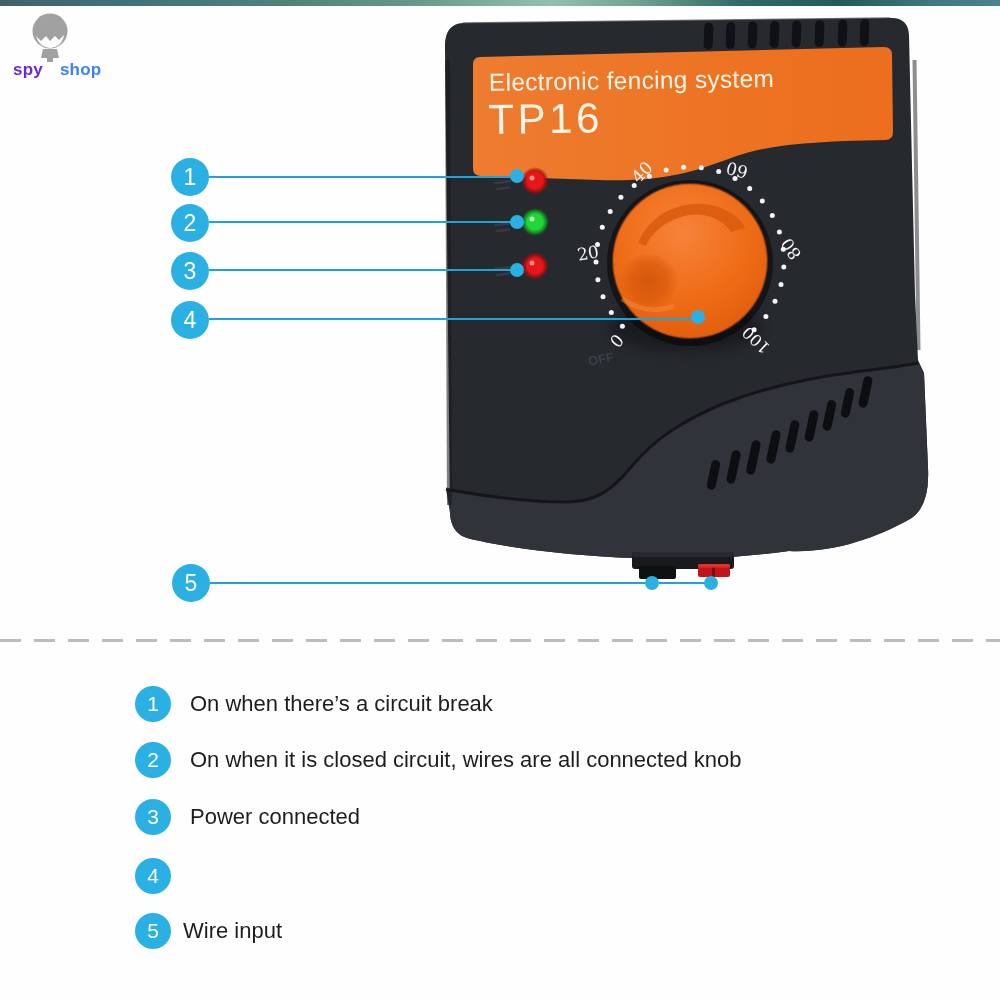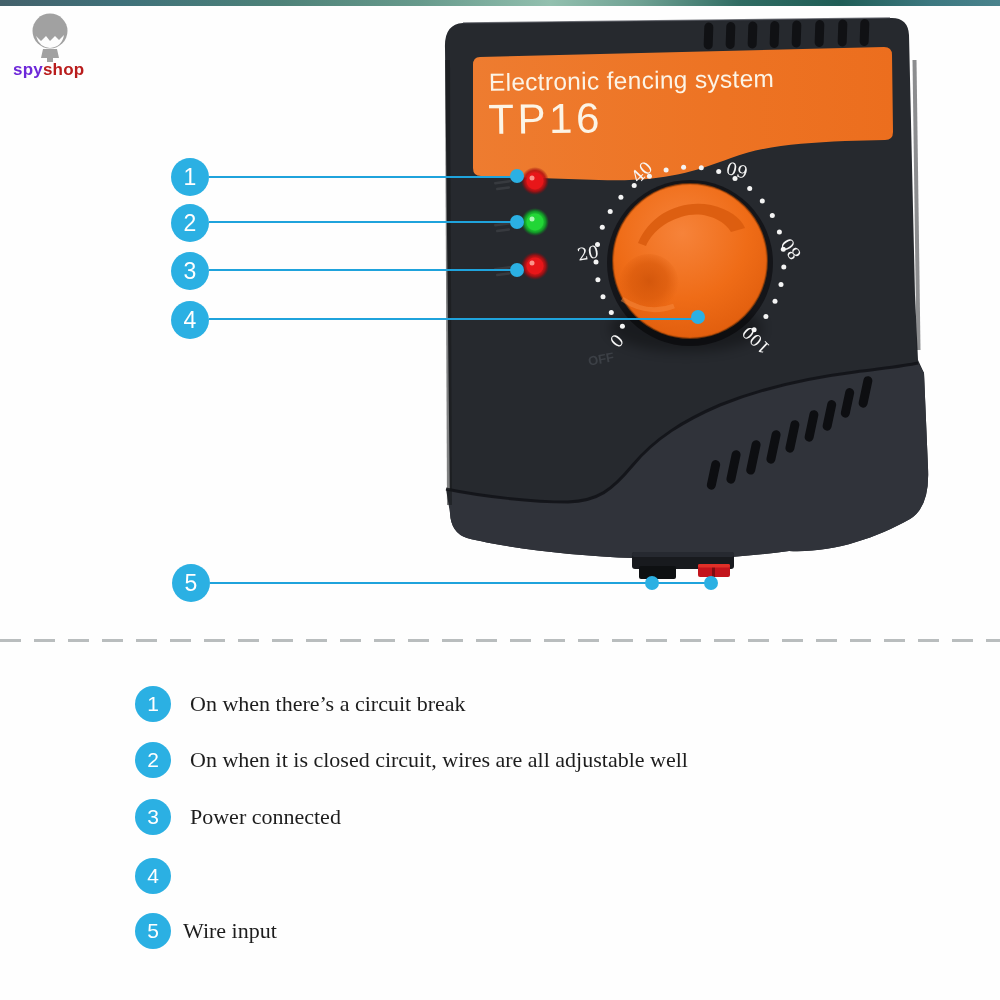--- a/index.html
+++ b/index.html
@@ -7,37 +7,37 @@
        font-family:"Liberation Sans",sans-serif;}
   .abs{position:absolute;}
 
   
   #top-strip{left:0;top:0;width:1000px;height:6px;
     background:linear-gradient(90deg,#44616b 0%,#3f717a 12%,#4e8279 28%,#679a8c 42%,
       #93c0af 55%,#6fa193 64%,#2f6b62 74%,#1f5d56 84%,#3d7880 93%,#4a838d 100%);}
 
   
   #logo-text{left:13px;top:60px;font-size:17px;font-weight:bold;letter-spacing:.2px;}
-  #logo-text .g{color:#6d28d9;} #logo-text .b{color:#b91c1c;}
+  #logo-text .g{color:#6d28d9;} #logo-text .b{color:#3b82f6;margin-left:17px;}
 
   
   .marker{width:38px;height:38px;border-radius:50%;background:#2bb0e3;color:#fff;
     display:flex;align-items:center;justify-content:center;font-size:23px;z-index:6;}
   .badge{width:36px;height:36px;border-radius:50%;background:#2bb0e3;color:#fff;
     display:flex;align-items:center;justify-content:center;font-size:21px;flex:0 0 36px;}
   .cline{height:2px;background:#1fa3dc;z-index:5;}
   .cdot{width:14px;height:14px;border-radius:50%;background:#2bb0e3;z-index:6;}
 
   
   #divider{left:0;top:639px;width:1000px;height:3px;
     background:repeating-linear-gradient(90deg,#b9bdbe 0 21px,transparent 21px 34px);}
 
   
   .legend-row{position:absolute;left:135px;display:flex;align-items:center;z-index:4;}
-  .legend-text{margin-left:19px;font-size:22px;color:#1d1d1d;white-space:nowrap;font-family:Liberation Serif, serif;}
+  .legend-text{margin-left:19px;font-size:22px;color:#1d1d1d;white-space:nowrap;}
 
   svg text{font-family:"Liberation Sans",sans-serif;}
   .dial-num{font-family:"DejaVu Serif",serif;}
 </style>
 </head>
 <body>
 
 <div id="top-strip" class="abs"></div>
 
 <svg class="abs" style="left:24px;top:8px" width="60" height="56" viewBox="0 0 60 56">
@@ -239,21 +239,21 @@
   </div>
 
 <div id="divider" class="abs"></div>
 
 <div class="legend-row" style="top:686px">
   <span class="badge">1</span>
   <span class="legend-text">On when there’s a circuit break</span>
 </div>
 <div class="legend-row" style="top:742px">
   <span class="badge">2</span>
-  <span class="legend-text">On when it is closed circuit, wires are all adjustable well</span>
+  <span class="legend-text">On when it is closed circuit, wires are all connected knob</span>
 </div>
 <div class="legend-row" style="top:799px">
   <span class="badge">3</span>
   <span class="legend-text">Power connected</span>
 </div>
 <div class="legend-row" style="top:858px">
   <span class="badge">4</span>
 </div>
 <div class="legend-row" style="top:913px">
   <span class="badge">5</span>

